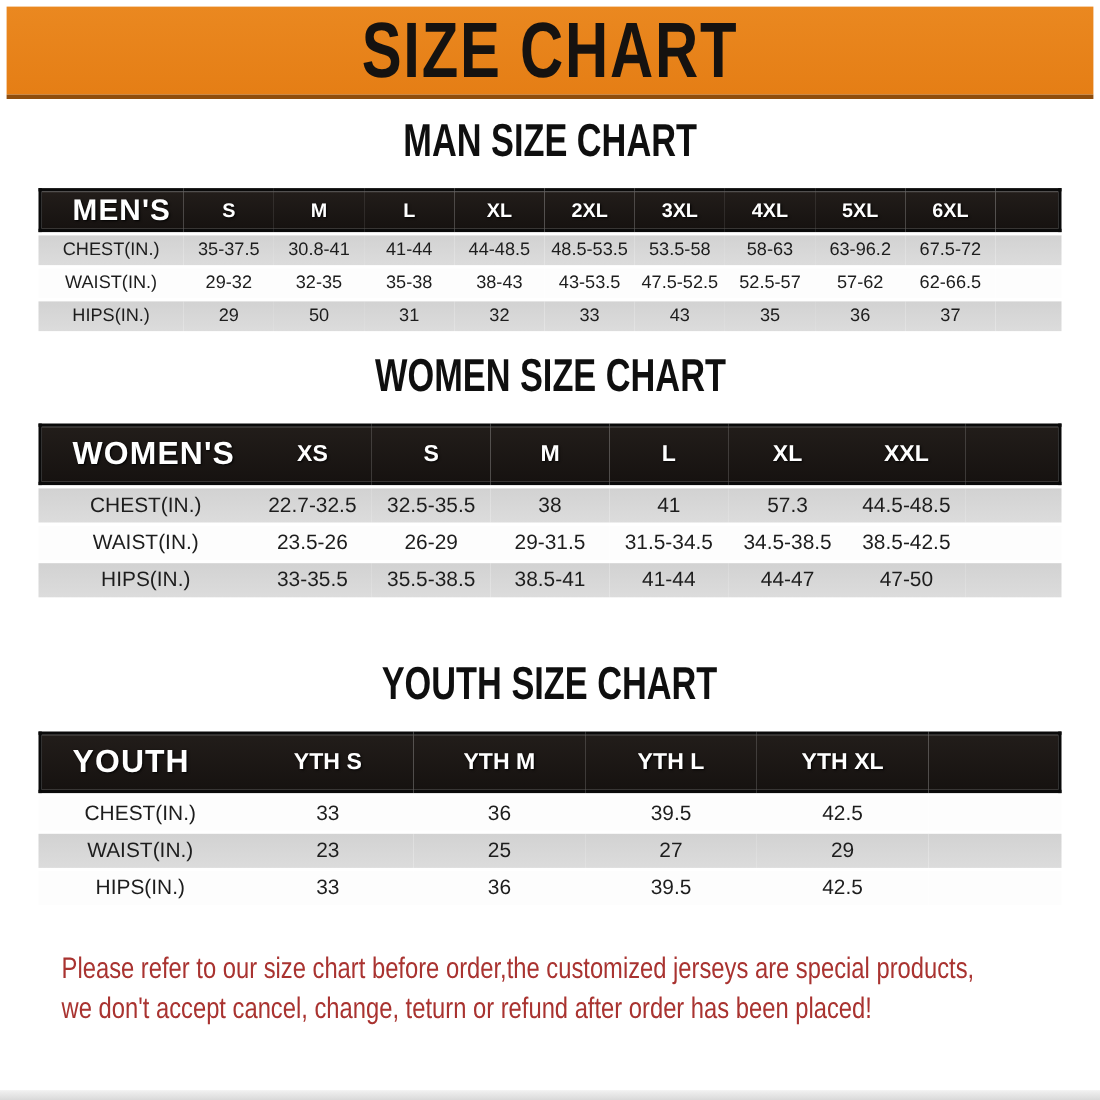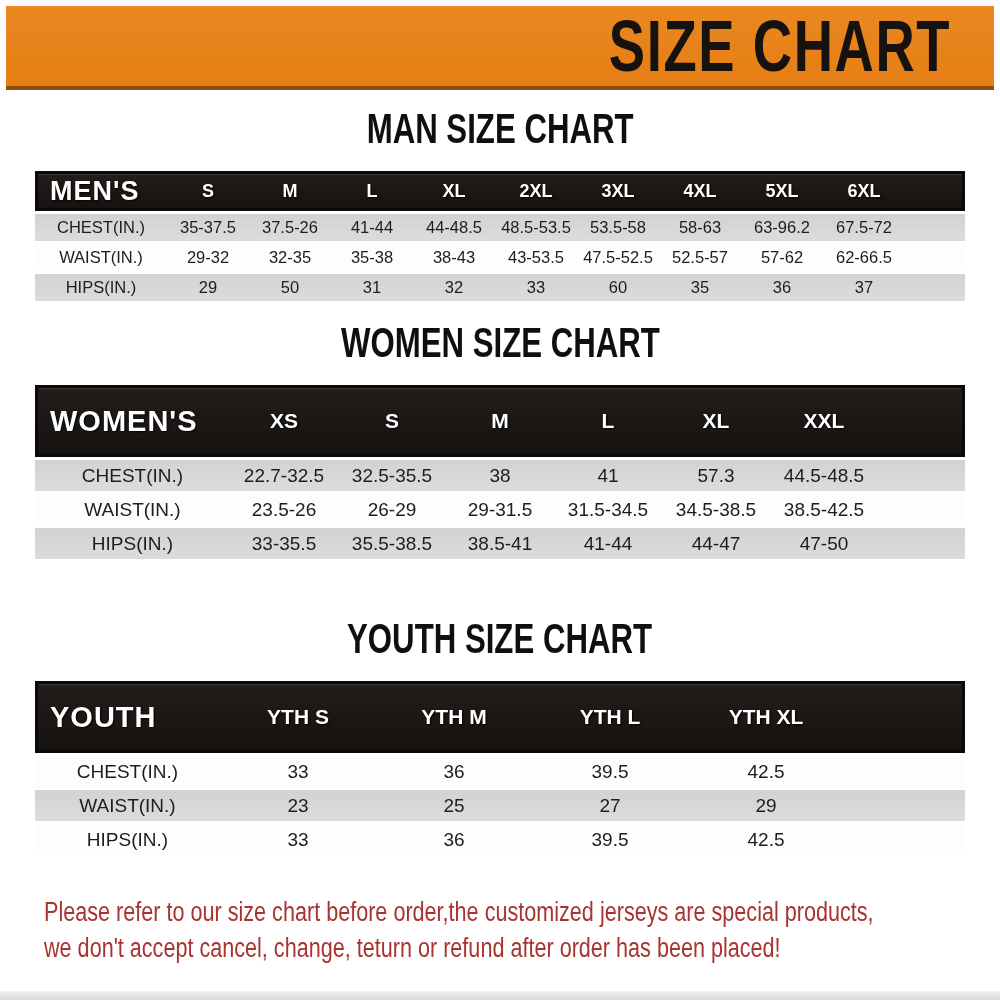--- a/index.html
+++ b/index.html
@@ -15,21 +15,21 @@
   }
 
   
   .banner {
     margin: 6px 6px 16px 6px;
     height: 84px;
     background: linear-gradient(#ea8820, #e57e15);
     border-bottom: 4px solid #8f4d0c;
     display: flex;
     align-items: center;
-    justify-content: flex-end;
+    justify-content: center;
   }
   .banner-title {
     display: inline-block;
     font-size: 68px;
     font-weight: bold;
     color: #151210;
     letter-spacing: 2px;
     white-space: nowrap;
     transform: scaleX(0.8) scaleY(1.05);
   }
@@ -65,41 +65,41 @@
     font-weight: bold;
     text-align: center;
     border-top: 3px solid #0a0a0a;
     border-bottom: 3px solid #0a0a0a;
     box-shadow: inset 0 1px 0 rgba(255,255,255,0.12);
     text-shadow: 1px 1px 2px rgba(0,0,0,0.9);
   }
   .size-table th:first-child {
     border-left: 3px solid #0a0a0a;
     text-align: left;
-    padding-left: 12px;
+    padding-left: 28px;
   }
   .size-table th:last-child { border-right: 3px solid #0a0a0a; }
   .size-table td {
     text-align: center;
     color: #1d1d1d;
     vertical-align: middle;
   }
   .row-gray  td { background: linear-gradient(#d2d2d2, #dcdcdc); }
   .row-white td { background: #fdfdfd; }
 
   .men-table th { height: 40px; font-size: 18px; }
   .men-table th.corner { font-size: 27px; letter-spacing: 1px; }
   .men-table td { height: 27px; font-size: 16.5px; }
 
-  .women-table th, .youth-table th { height: 72px; font-size: 21px; }
+  .women-table th, .youth-table th { height: 56px; font-size: 21px; }
   .women-table th.corner, .youth-table th.corner { font-size: 29px; letter-spacing: 1px; }
   .women-table td, .youth-table td { height: 31px; font-size: 19px; }
 
   
-  .disclaimer { margin-top: 36px; padding-left: 44px; }
+  .disclaimer { margin-top: 36px; padding-left: 56px; }
   .disclaimer-line {
     white-space: nowrap;
     font-size: 27px;
     line-height: 36px;
     color: #a93330;
     transform: scaleX(0.8);
     transform-origin: left center;
   }
 
   .bottom-strip {
@@ -148,21 +148,21 @@
         <th>4XL</th>
         <th>5XL</th>
         <th>6XL</th>
         <th></th>
       </tr>
     </thead>
     <tbody>
       <tr class="row-gray">
         <td>CHEST(IN.)</td>
         <td>35-37.5</td>
-        <td>37.5-26</td>
+        <td>30.8-41</td>
         <td>41-44</td>
         <td>44-48.5</td>
         <td>48.5-53.5</td>
         <td>53.5-58</td>
         <td>58-63</td>
         <td>63-96.2</td>
         <td>67.5-72</td>
         <td></td>
       </tr>
       <tr class="row-white">
@@ -178,21 +178,21 @@
         <td>62-66.5</td>
         <td></td>
       </tr>
       <tr class="row-gray">
         <td>HIPS(IN.)</td>
         <td>29</td>
         <td>50</td>
         <td>31</td>
         <td>32</td>
         <td>33</td>
-        <td>60</td>
+        <td>43</td>
         <td>35</td>
         <td>36</td>
         <td>37</td>
         <td></td>
       </tr>
     </tbody>
   </table>
 
   <div class="section-title title-women">
     <span>WOMEN SIZE CHART</span>

